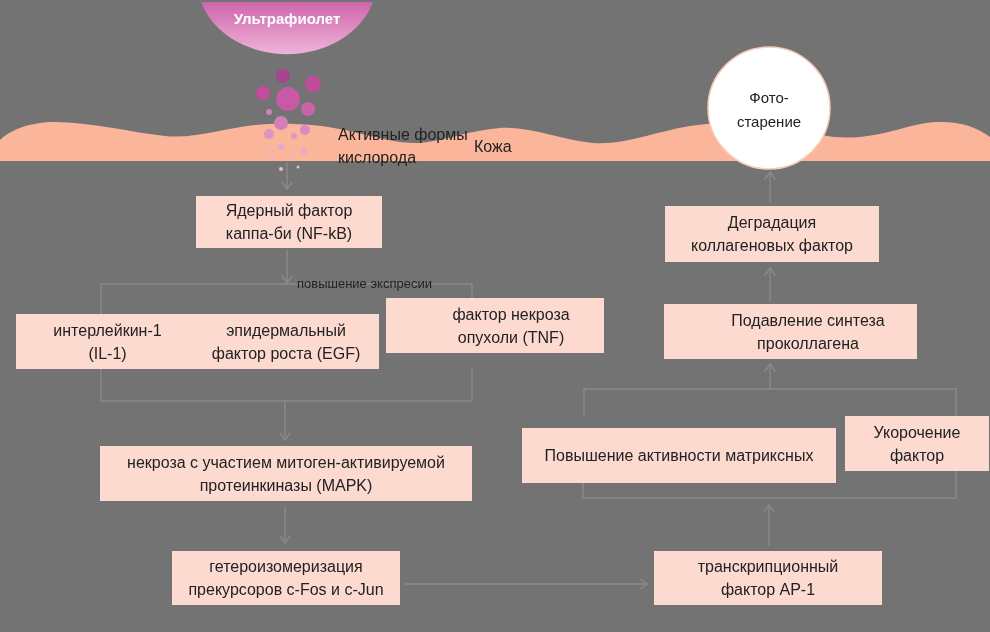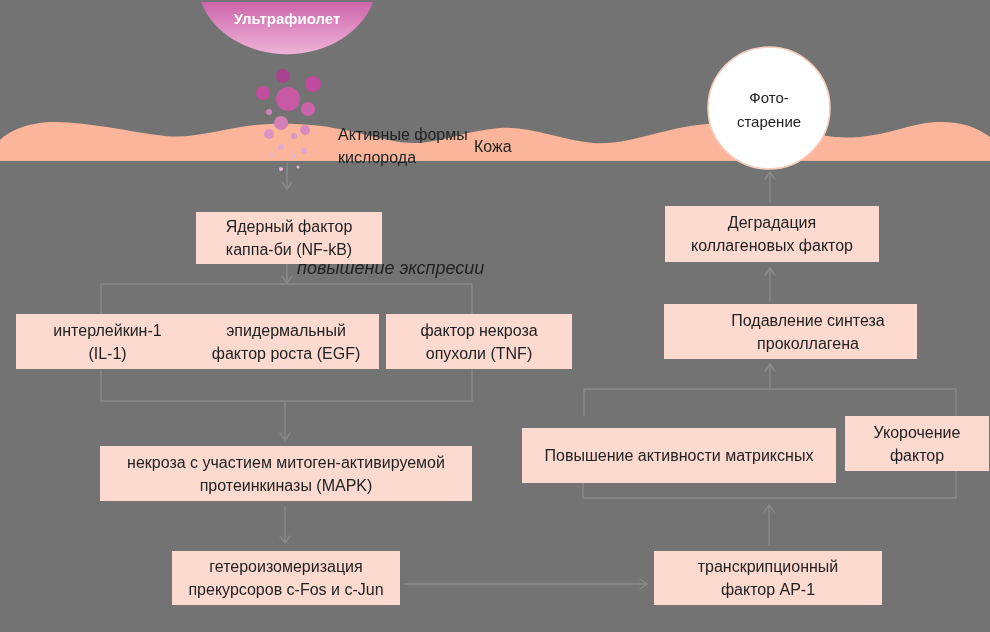--- a/index.html
+++ b/index.html
@@ -41,21 +41,21 @@
       color: #ffffff; font-weight: bold; font-size: 15px;
     }
     #ros-label { left: 338px; top: 76px; font-size: 16px; line-height: 23px; margin-top: 47px; }
     #ros-label span { display: block; }
     #skin-label { left: 474px; top: 138px; font-size: 16px; }
     #photo-label {
       left: 709px; width: 120px; top: 86px; text-align: center;
       font-size: 15px; line-height: 24px;
     }
     #photo-label span { display: block; }
-    #conn-label { left: 297px; top: 258px; font-size: 18px; font-style: italic; }
+    #conn-label { left: 297px; top: 276px; font-size: 13px; }
   </style>
 </head>
 <body>
 
 <div id="canvas">
 
   <svg class="layer" viewBox="0 0 990 632">
     <defs>
       <linearGradient id="uvGrad" x1="0" y1="0" x2="0" y2="1">
         <stop offset="0" stop-color="var(--uv-top)" style="stop-color:var(--uv-top)"></stop>
@@ -133,33 +133,33 @@
     <span>Активные формы</span>
     <span>кислорода</span>
   </div>
   <div class="label" id="skin-label">Кожа</div>
   <div class="label" id="photo-label">
     <span>Фото-</span>
     <span>старение</span>
   </div>
   <div class="label" id="conn-label">повышение экспресии</div>
 
-  <div class="box" style="left:196px;top:212px;width:186px;height:52px;text-align:center;">
+  <div class="box" style="left:196px;top:196px;width:186px;height:52px;text-align:center;">
     <span>Ядерный фактор</span>
     <span>каппа-би (NF-kB)</span>
   </div>
   <div class="box" style="left:16px;top:314px;width:183px;height:55px;">
     <span>интерлейкин-1</span>
     <span>(IL-1)</span>
   </div>
   <div class="box" style="left:193px;top:314px;width:186px;height:55px;">
     <span>эпидермальный</span>
     <span>фактор роста (EGF)</span>
   </div>
-  <div class="box" style="left:386px;top:314px;width:186px;height:55px;">
+  <div class="box" style="left:386px;top:298px;width:186px;height:55px;padding-left:32px;">
     <span>фактор некроза</span>
     <span>опухоли (TNF)</span>
   </div>
   <div class="box" style="left:100px;top:446px;width:372px;height:55px;">
     <span>некроза с участием митоген-активируемой</span>
     <span>протеинкиназы (MAPK)</span>
   </div>
   <div class="box" style="left:172px;top:551px;width:228px;height:54px;justify-content:center;">
     <span>гетероизомеризация</span>
     <span>прекурсоров c-Fos и c-Jun</span>

